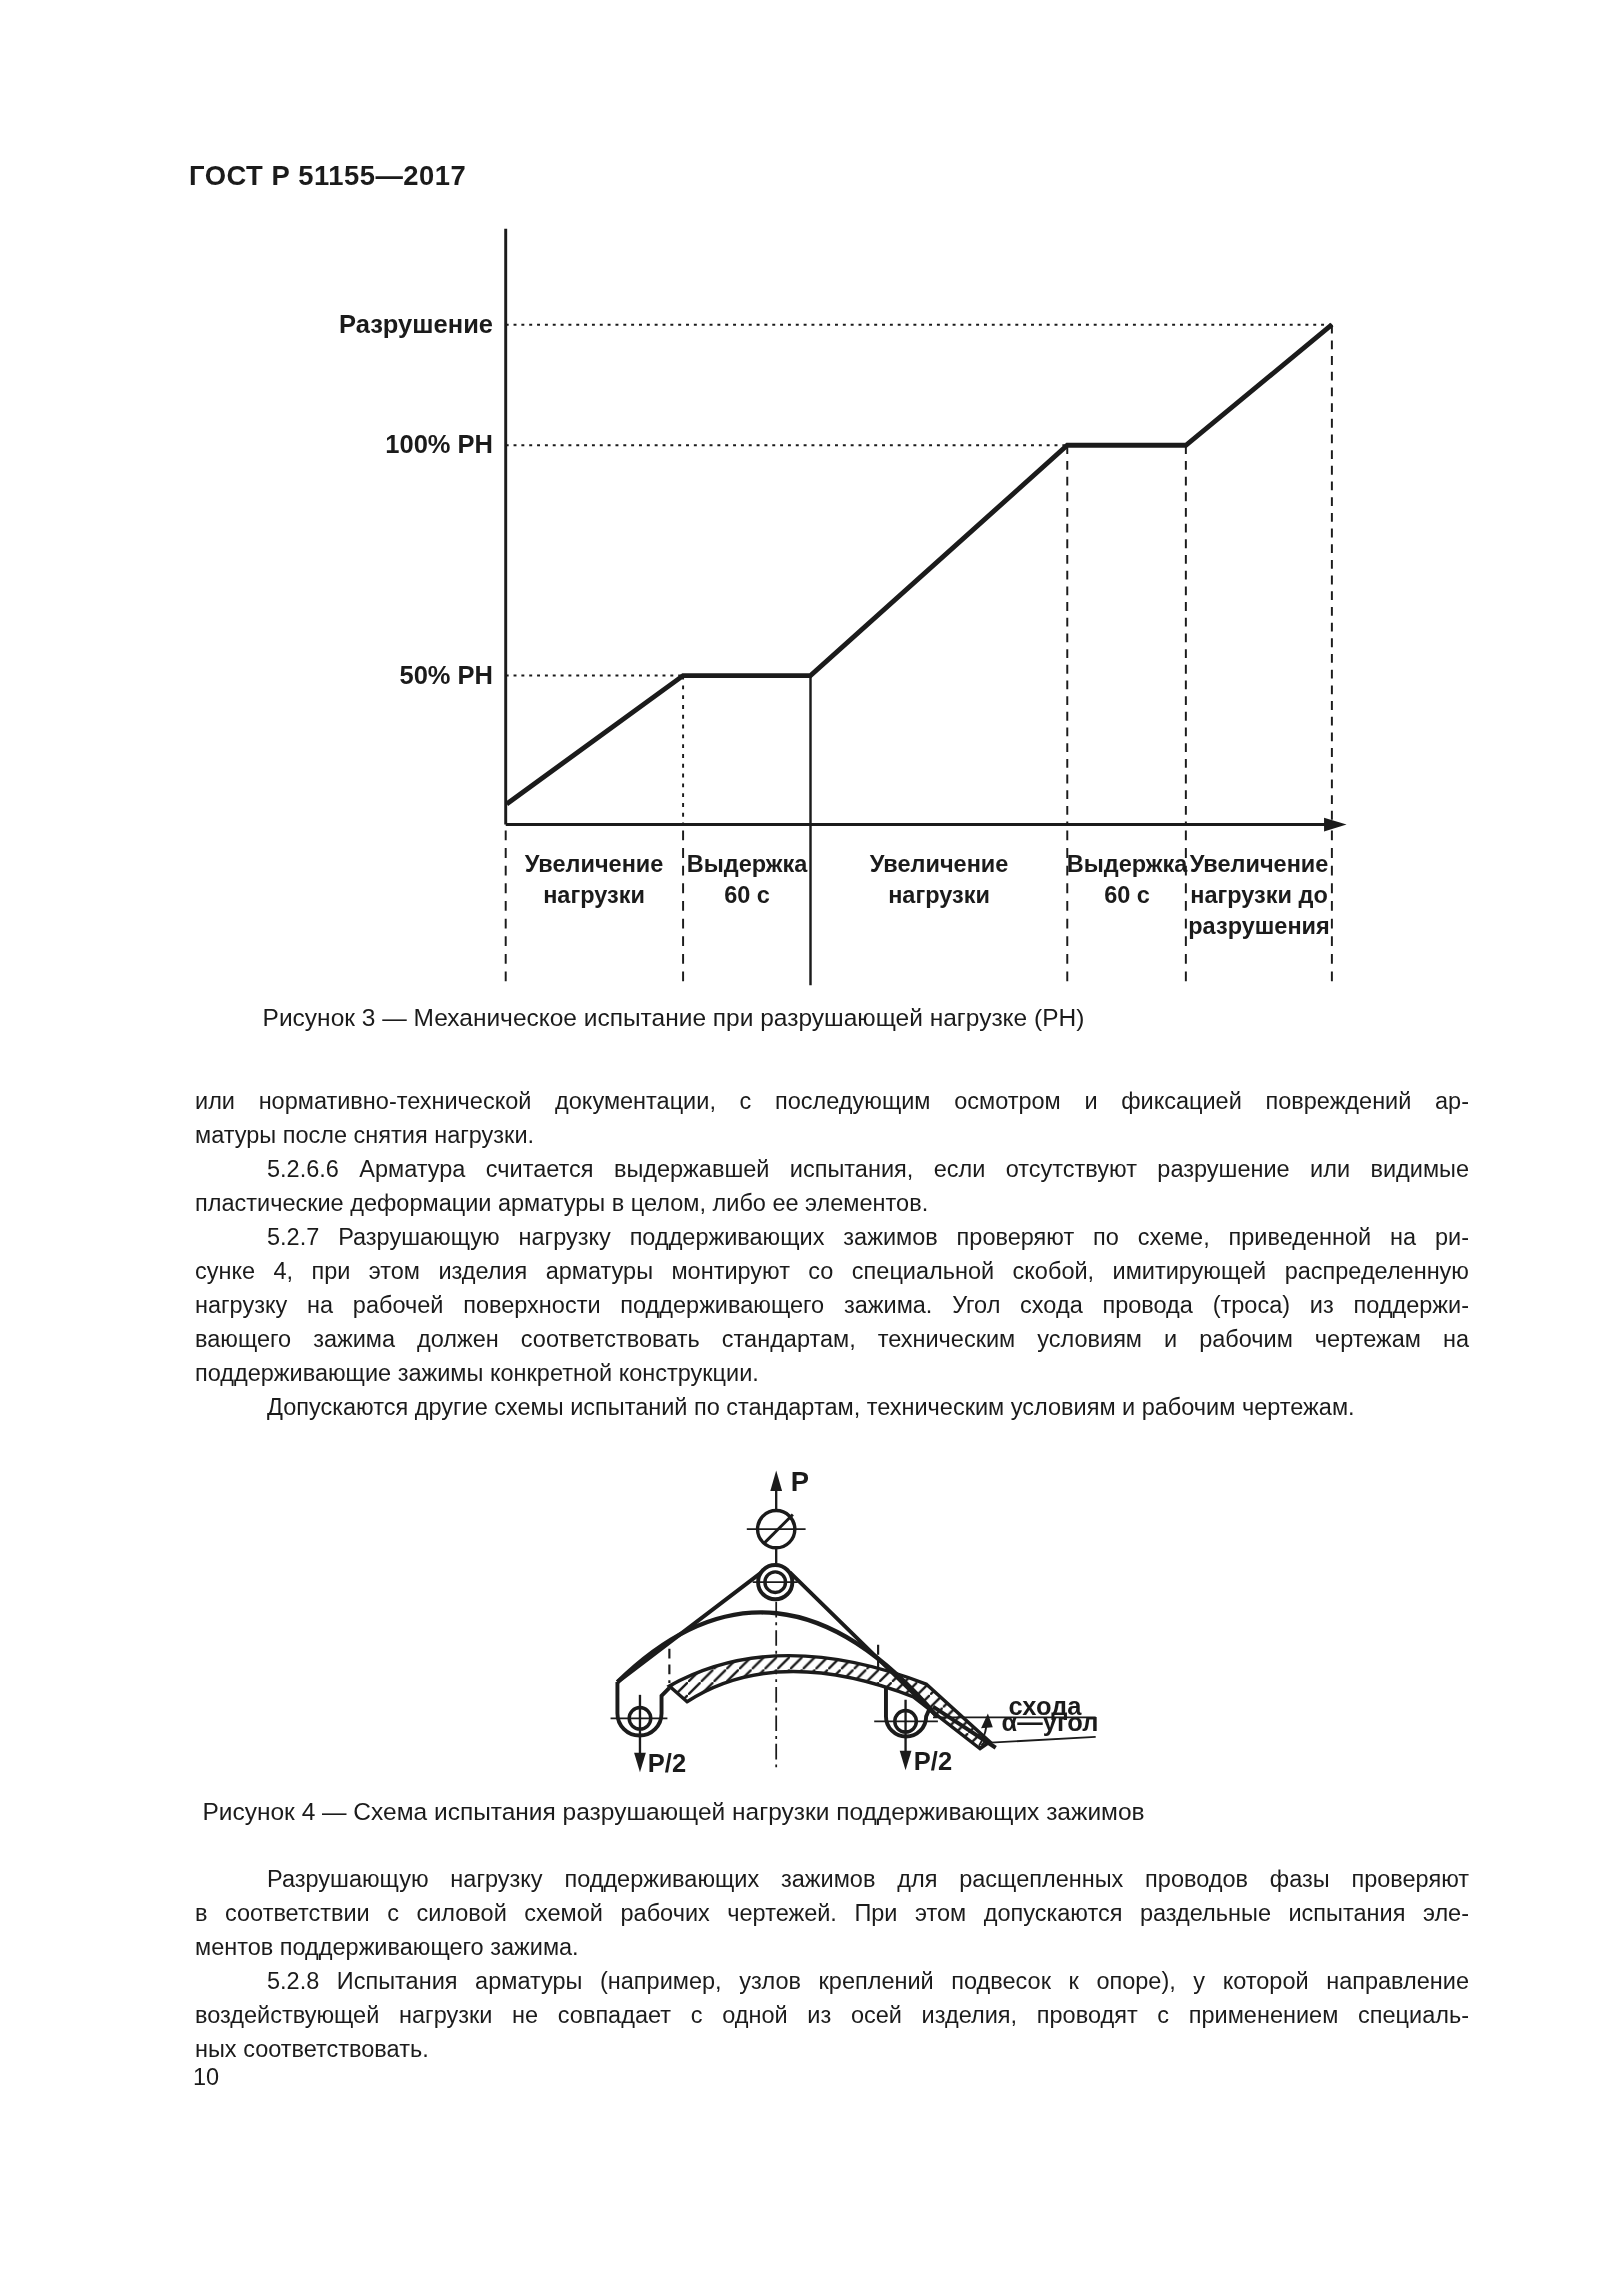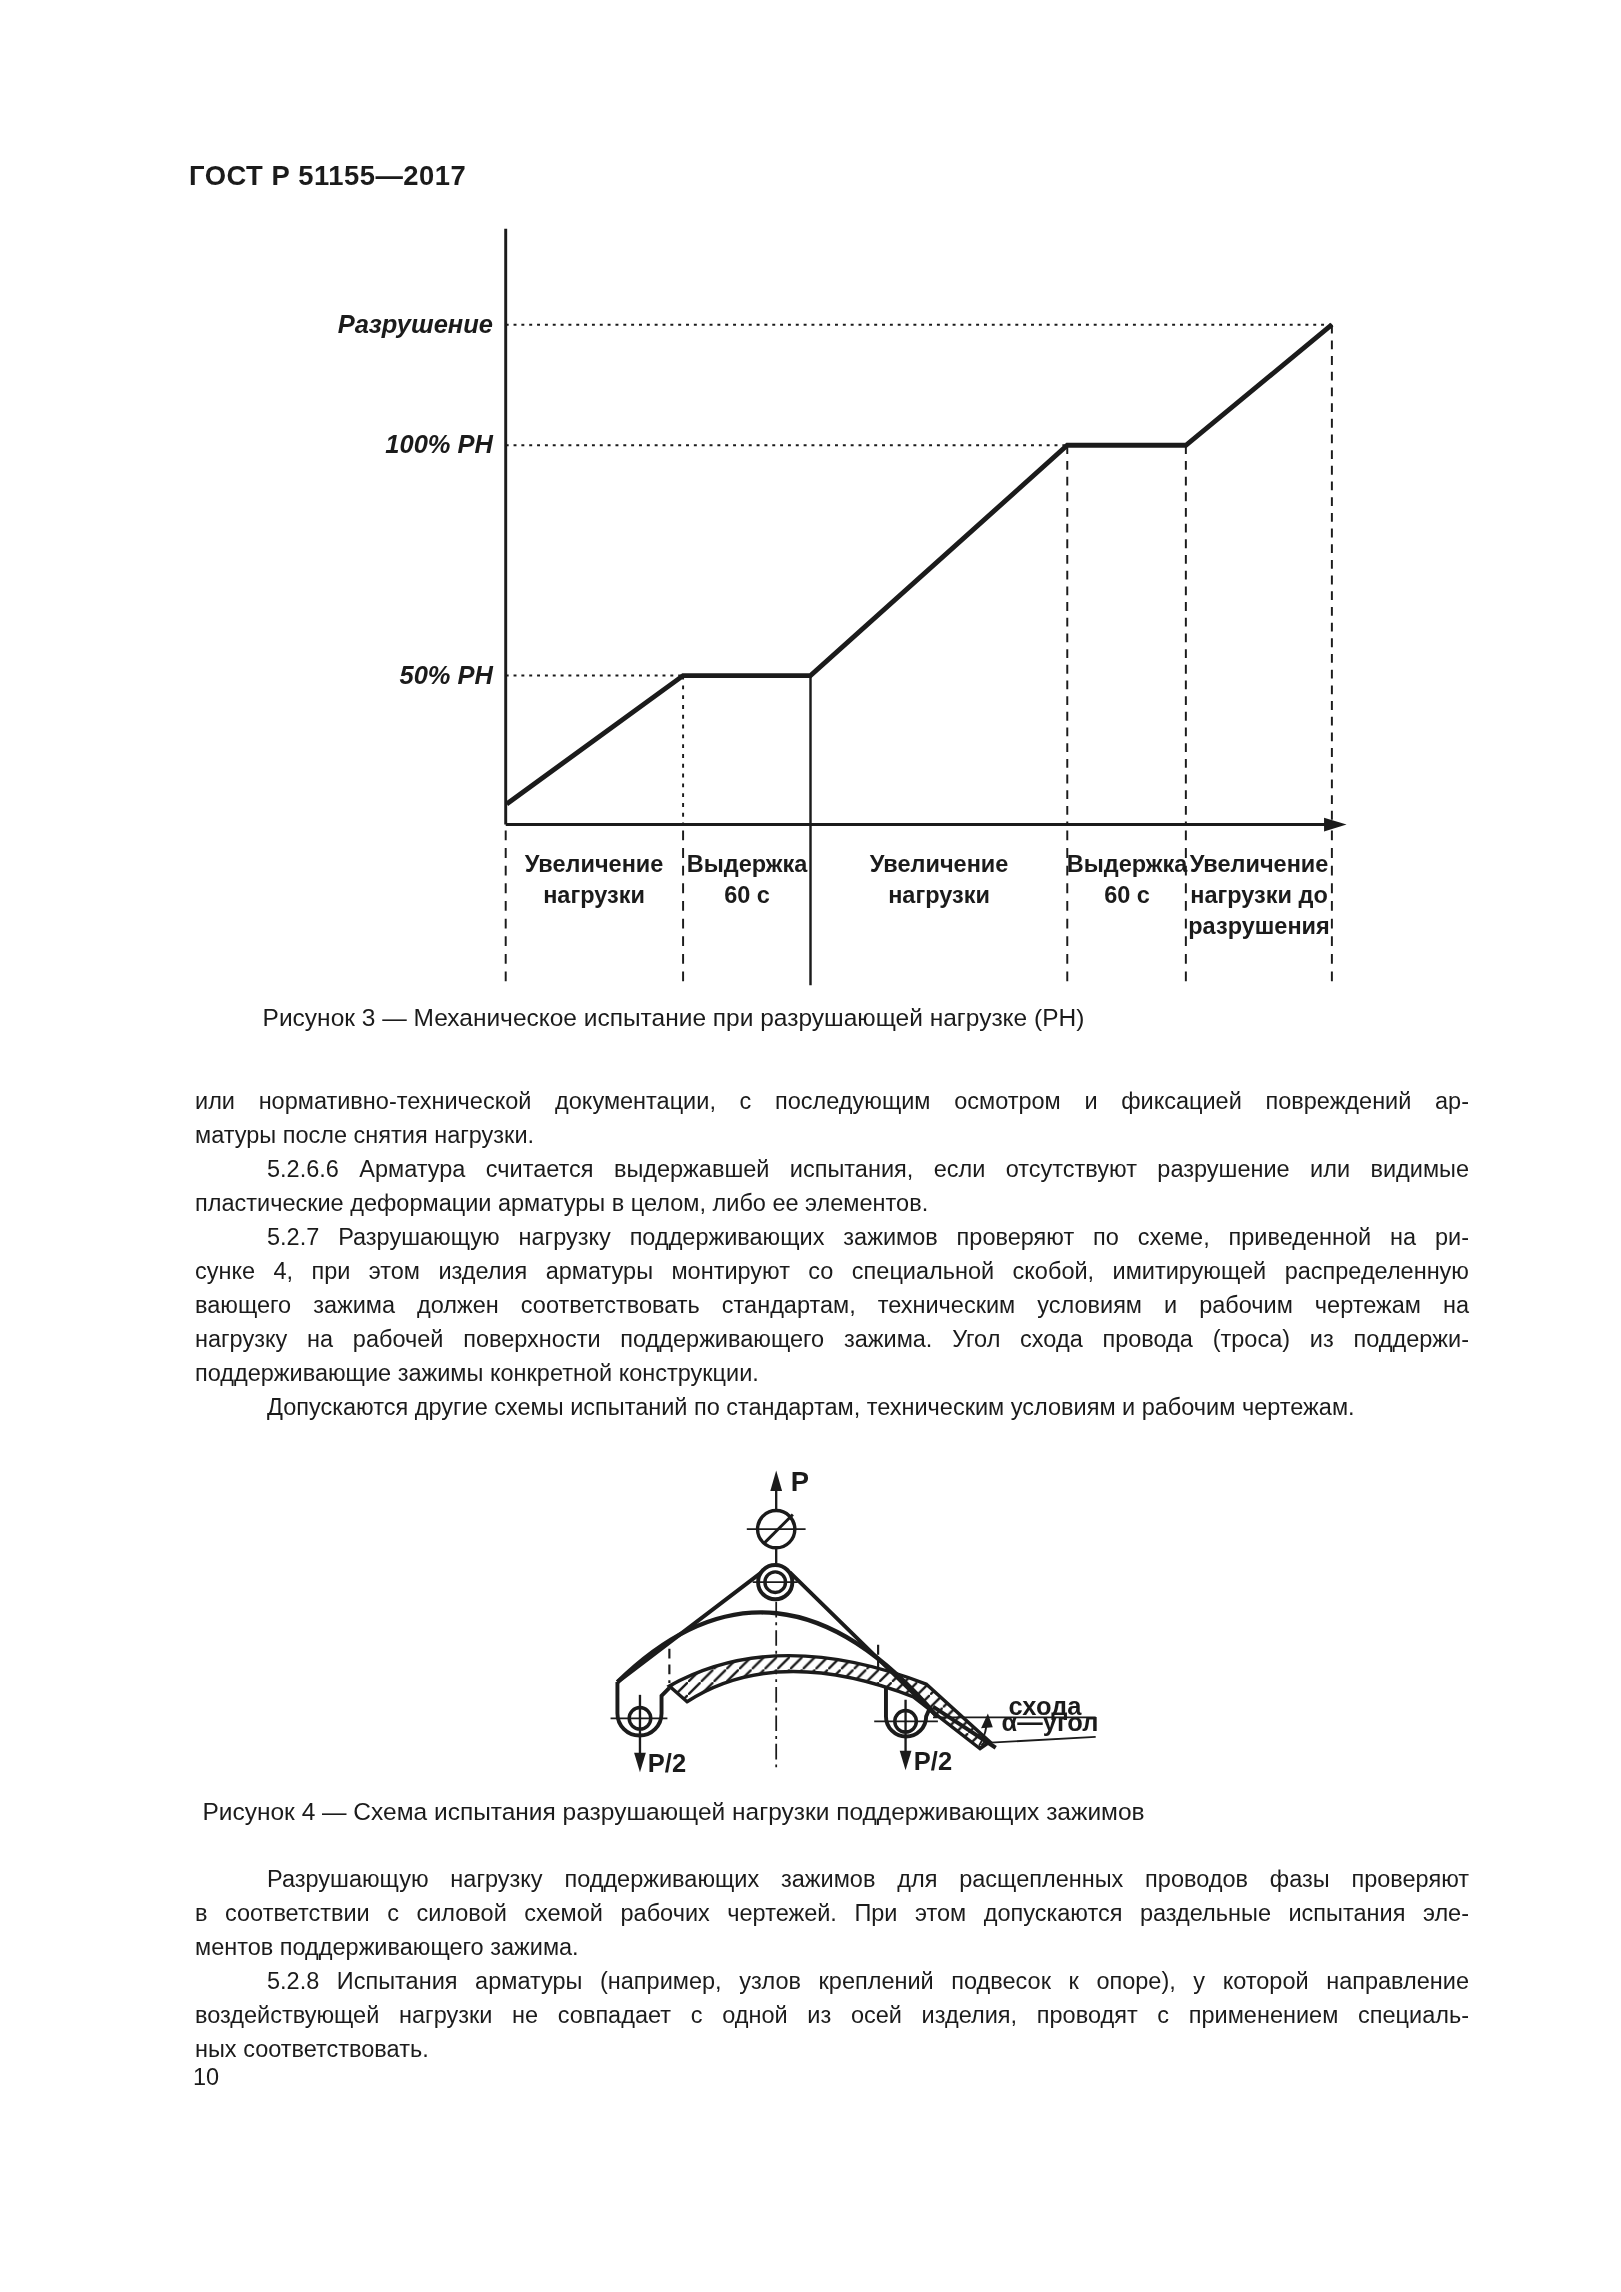--- a/index.html
+++ b/index.html
@@ -5,21 +5,21 @@
   html,body{margin:0;padding:0;background:#e8e8e8;}
   .page{
     position:relative;width:1621px;height:2293px;background:#ffffff;
     font-family:"Liberation Sans", sans-serif;color:#1b1b1b;overflow:hidden;
     margin:0 auto;
   }
   .abs{position:absolute;}
   .header{left:189px;top:160px;font-size:27.4px;font-weight:bold;letter-spacing:0.5px;}
   .layer{position:absolute;left:0;top:0;pointer-events:none;}
   .lvl{position:absolute;left:199px;width:294px;text-align:right;
-       font-size:25.5px;font-weight:bold;line-height:31px;font-style:italic;}
+       font-size:25.5px;font-weight:bold;line-height:31px;}
   .stage{position:absolute;top:849px;width:176px;text-align:center;
          font-size:23.5px;font-weight:bold;line-height:31px;}
   .caption{position:absolute;left:0;width:1347px;text-align:center;font-size:24.5px;}
   .cap3{top:1004px;}
   .cap4{top:1798px;}
   .textblock{position:absolute;left:195px;width:1274px;font-size:23.5px;line-height:34px;}
   .tb1{top:1084px;}
   .tb2{top:1862px;}
   .bl{text-align:justify;text-align-last:justify;white-space:normal;}
   .bl.last{text-align-last:left;}
@@ -140,22 +140,22 @@
     </div>
   <div class="caption cap3">Рисунок 3 — Механическое испытание при разрушающей нагрузке (РН)</div>
 
   <div class="textblock tb1">
       <div class="bl">или нормативно-технической документации, с последующим осмотром и фиксацией повреждений ар-</div>
       <div class="bl last">матуры после снятия нагрузки.</div>
       <div class="bl" style="text-indent: 72px;">5.2.6.6 Арматура считается выдержавшей испытания, если отсутствуют разрушение или видимые</div>
       <div class="bl last">пластические деформации арматуры в целом, либо ее элементов.</div>
       <div class="bl" style="text-indent: 72px;">5.2.7 Разрушающую нагрузку поддерживающих зажимов проверяют по схеме, приведенной на ри-</div>
       <div class="bl">сунке 4, при этом изделия арматуры монтируют со специальной скобой, имитирующей распределенную</div>
+      <div class="bl">нагрузку на рабочей поверхности поддерживающего зажима. Угол схода провода (троса) из поддержи-</div>
       <div class="bl">вающего зажима должен соответствовать стандартам, техническим условиям и рабочим чертежам на</div>
-      <div class="bl">нагрузку на рабочей поверхности поддерживающего зажима. Угол схода провода (троса) из поддержи-</div>
       <div class="bl last">поддерживающие зажимы конкретной конструкции.</div>
       <div class="bl last" style="text-indent: 72px;">Допускаются другие схемы испытаний по стандартам, техническим условиям и рабочим чертежам.</div>
     </div>
 
   <div class="f4 p" style="left:800px;top:1482px;">P</div>
   <div class="f4" style="left:667px;top:1763px;">P/2</div>
   <div class="f4" style="left:933px;top:1761px;">P/2</div>
   <div class="f4" style="left:1050px;top:1722px;">α—угол</div>
   <div class="f4" style="left:1045px;top:1706px;">схода</div>
   <div class="caption cap4">Рисунок 4 — Схема испытания разрушающей нагрузки поддерживающих зажимов</div>

